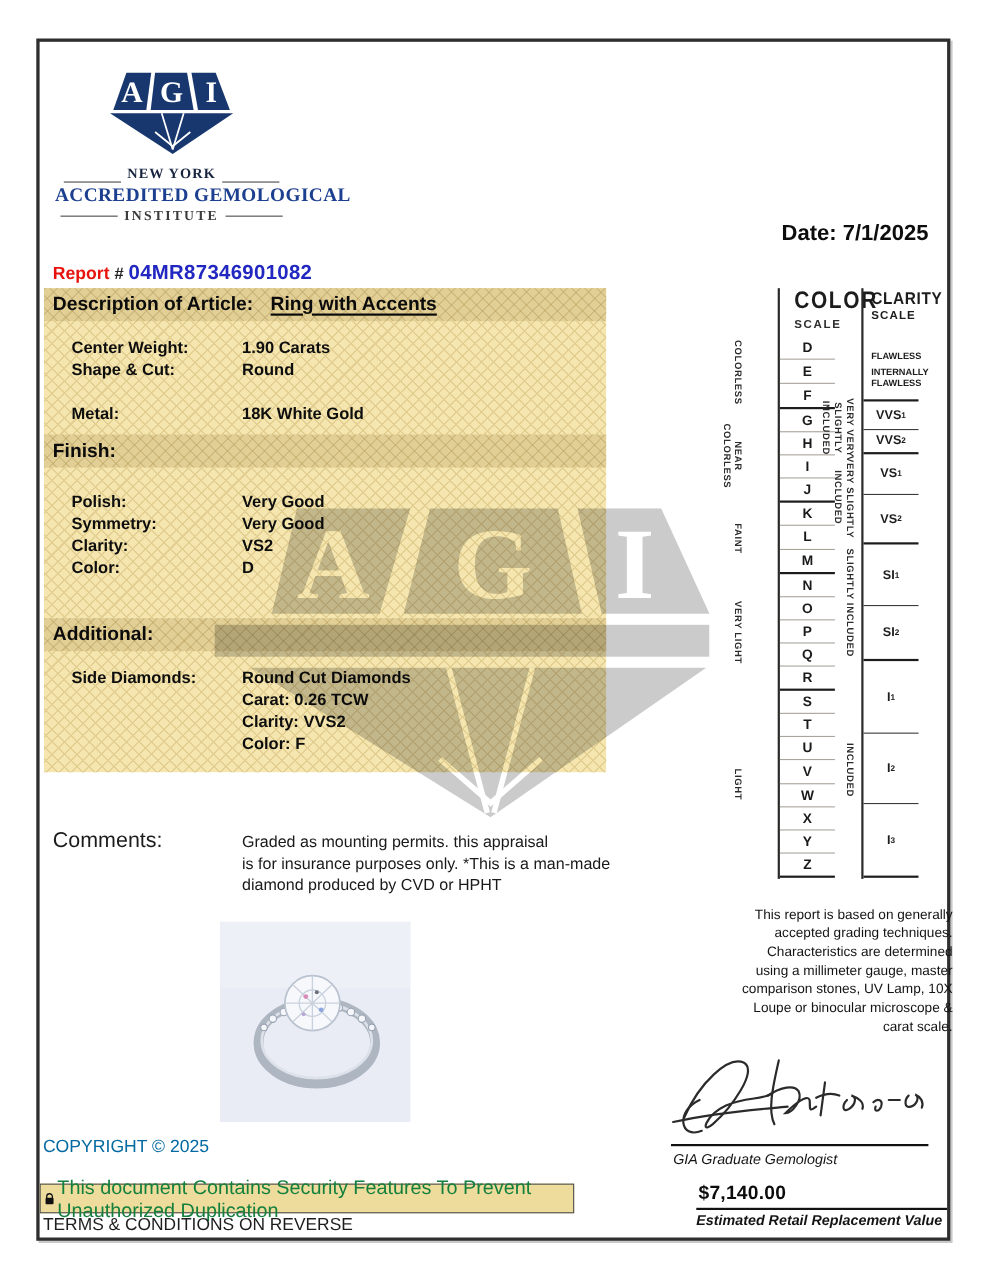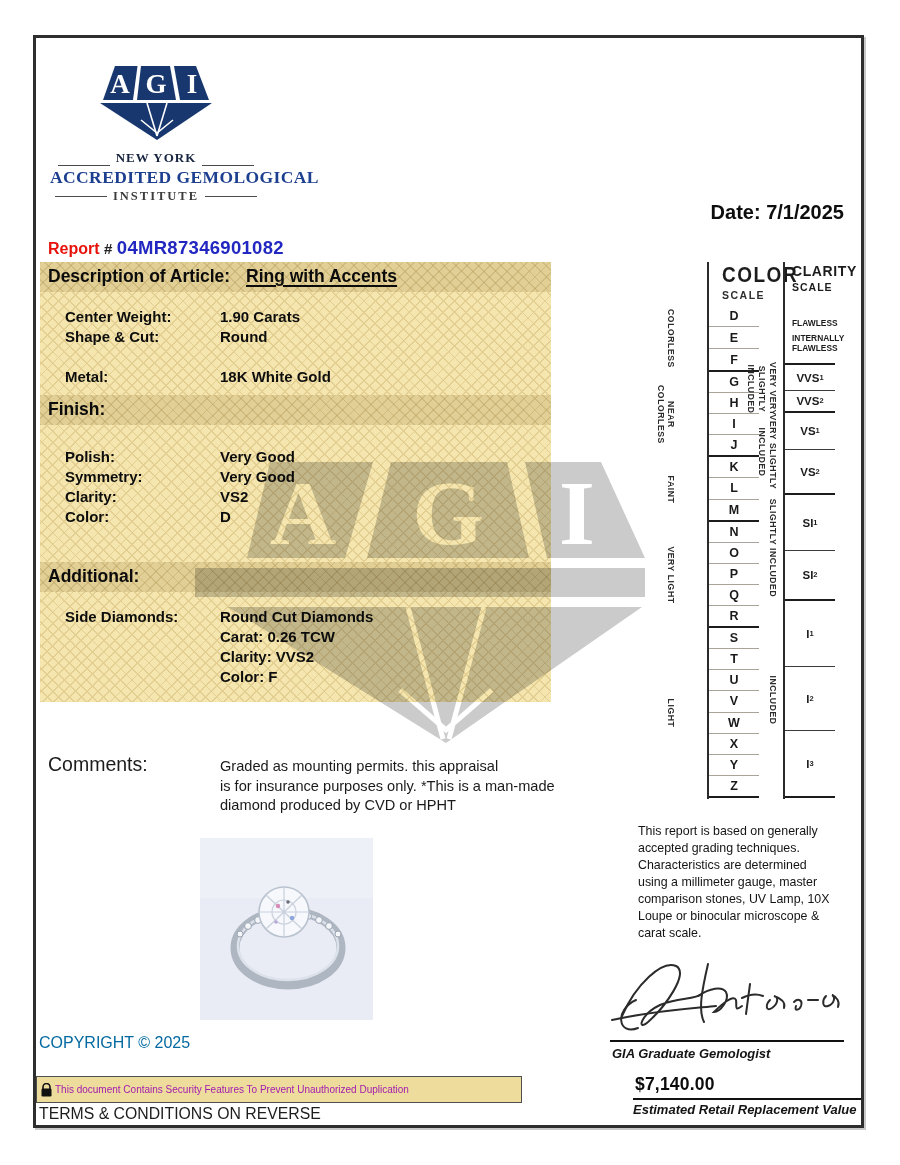--- a/index.html
+++ b/index.html
@@ -72,32 +72,32 @@
   .clarityscale{left:783px;top:262px;width:56px;height:537px;border-left:2.4px solid #2a2a2a;z-index:2;color:#1c1c1c;}
   .cl-head{height:40px;padding-left:7px;}
   .cl-title{font-size:14px;font-weight:bold;letter-spacing:.6px;transform:scaleY(1.1);transform-origin:top left;}
   .cl-sub{font-size:10.5px;font-weight:bold;letter-spacing:1px;margin-top:3px;}
   .cl-flawless{height:63px;padding:17px 0 0 7px;font-size:8.4px;font-weight:bold;line-height:9.8px;border-bottom:2.2px solid #1c1c1c;width:50px;}
   .cl-flawless div:first-child{margin-bottom:5px;}
   .cl-cell{width:50px;display:flex;align-items:center;justify-content:center;font-size:11.5px;font-weight:bold;}
   .cl-cell sub{font-size:7.5px;vertical-align:-2px;line-height:0;}
 
   
-  .notes{left:638px;top:823px;width:228px;text-align:left;font-size:12.4px;line-height:17px;color:#141414;}
+  .notes{left:638px;top:823px;width:228px;text-align:right;font-size:12.4px;line-height:17px;color:#141414;}
   .signature{left:608px;top:950px;width:240px;height:90px;}
   .sig-line{left:610px;top:1040px;width:234px;border-top:2.4px solid #111;}
-  .sig-cred{left:612px;top:1046px;font-size:13px;font-weight:bold;font-style:italic;color:#141414;}
+  .sig-cred{left:612px;top:1046px;font-size:13px;font-weight:normal;font-style:italic;color:#141414;}
   .price{left:635px;top:1074px;font-size:17.5px;font-weight:bold;color:#0c0c0c;letter-spacing:.2px;}
   .price-line{left:633px;top:1098px;width:228px;border-top:2.2px solid #111;}
   .price-cap{left:633px;top:1102px;font-size:13px;font-weight:bold;font-style:italic;color:#141414;}
 
   
   .copyright{left:39px;top:1034px;font-size:16px;color:#0369a1;}
   .securitybox{left:36px;top:1076px;width:486px;height:27px;background:var(--sec);border:1.6px solid #4f4f4f;display:flex;align-items:center;padding-left:4px;gap:3px;}
-  .securitybox span{font-size:10px;color:#a21caf;}
+  .securitybox span{font-size:18px;color:#15803d;}
   .terms{left:39px;top:1105px;font-size:15.8px;color:#1d1d1d;}
 </style>
 </head>
 <body>
 
 <div class="page">
   <div class="sheet abs"></div>
 
   <div class="logo abs">
     <svg width="118" height="78" viewBox="0 0 118 78">

